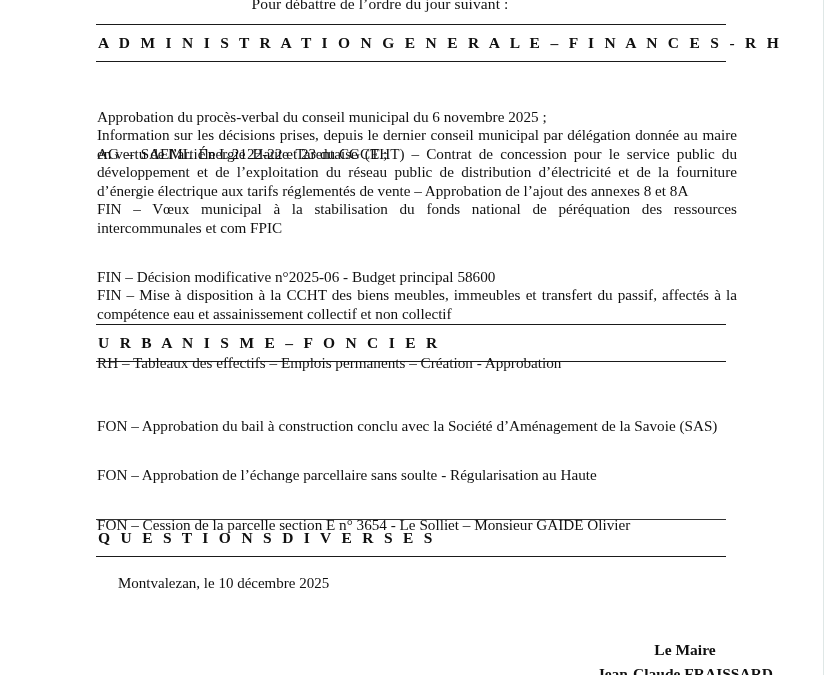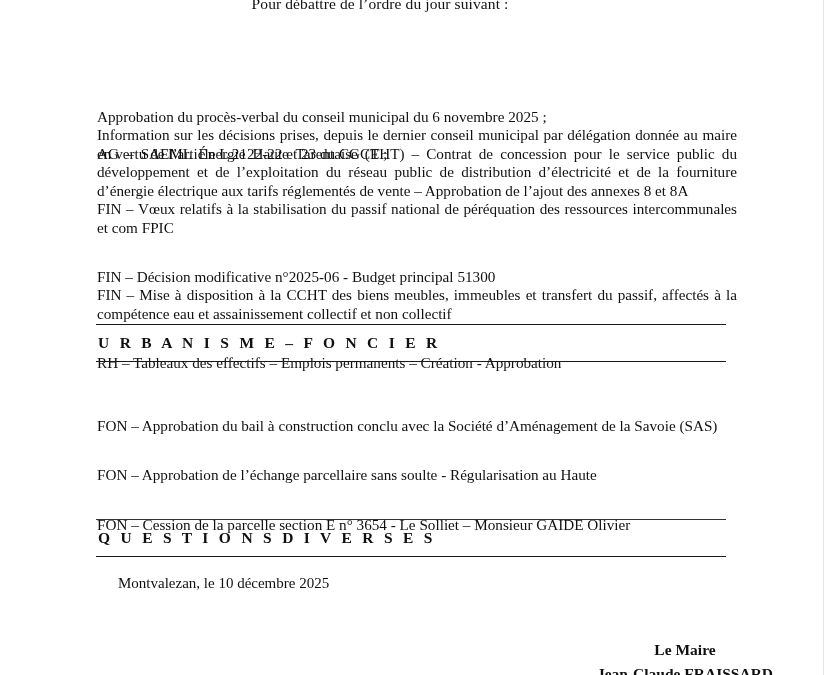--- a/index.html
+++ b/index.html
@@ -114,30 +114,35 @@
 </style>
 </head>
 <body>
 
 <div class="sheet">
 
   <div class="page-edge-right"></div>
 
   <div class="intro-line">Pour débattre de l’ordre du jour suivant :</div>
 
+  <div class="section-head" style="top:24px;">
+    <div class="rule"></div>
+    <div class="section-title">A D M I N I S T R A T I O N   G E N E R A L E   –   F I N A N C E S -   R H</div>
+    <div class="rule"></div>
+  </div>
 
   <div class="body-block" style="top:77px;">
     <p class="nojust">Approbation du procès-verbal du conseil municipal du 6 novembre 2025 ;</p>
     <p>Information sur les décisions prises, depuis le dernier conseil municipal par délégation donnée au maire en vertu de l’article L 2122-22 et 23 du CGCT ;</p>
   </div>
 
   <div class="body-block" style="top:145px;">
     <p>AG – SAEML Énergie Haute Tarentaise (EHT) – Contrat de concession pour le service public du développement et de l’exploitation du réseau public de distribution d’électricité et de la fourniture d’énergie électrique aux tarifs réglementés de vente – Approbation de l’ajout des annexes 8 et 8A</p>
-    <p>FIN – Vœux relatifs à la stabilisation du passif national de péréquation des ressources intercommunales et com FPIC</p>
-    <p class="nojust">FIN – Décision modificative n°2025-06 - Budget principal 51300</p>
+    <p>FIN – Vœux municipal à la stabilisation du fonds national de péréquation des ressources intercommunales et com FPIC</p>
+    <p class="nojust">FIN – Décision modificative n°2025-06 - Budget principal 58600</p>
     <p>FIN – Mise à disposition à la CCHT des biens meubles, immeubles et transfert du passif, affectés à la compétence eau et assainissement collectif et non collectif</p>
     <p class="nojust">RH – Tableaux des effectifs – Emplois permanents – Création - Approbation</p>
   </div>
 
   <div class="section-head" style="top:324px;">
     <div class="rule"></div>
     <div class="section-title">U R B A N I S M E   –   F O N C I E R</div>
     <div class="rule"></div>
   </div>
 

